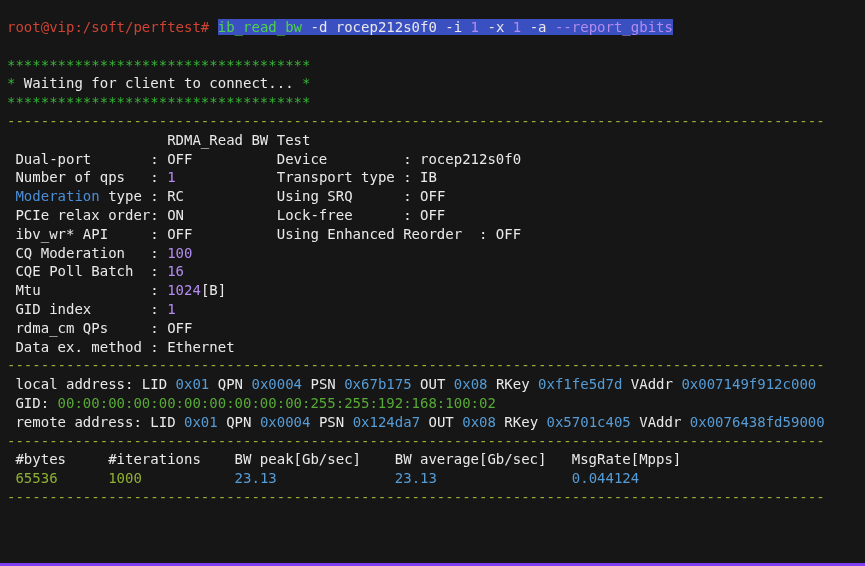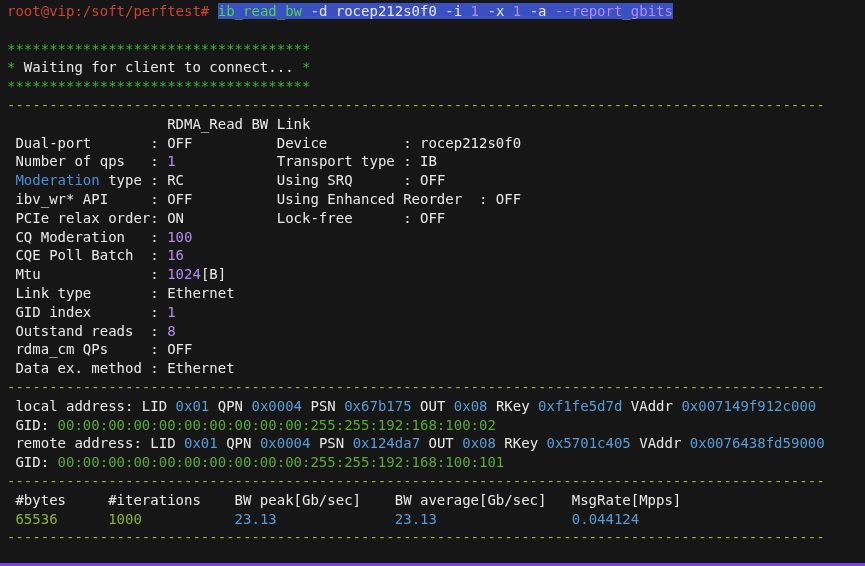--- a/index.html
+++ b/index.html
@@ -6,21 +6,21 @@
     --background:#161616; --foreground:#e9e9e9; --prompt-red:#cd4334;
     --green:#35b435; --command-green:#4fd14f; --separator-olive:#9fae33;
     --purple:#b48cf0; --blue:#4a8fd6; --link-blue:#569cd6; --link-green:#58aa36;
     --value-green:#8fb133; --value-blue:#569cd6; --selection-blue:#3a4fc0;
     --bottom-border-purple:#7e3ff2;
   }
   html,body{margin:0;padding:0;}
   body{width:865px;height:566px;background:var(--background);overflow:hidden;}
   .screen{
     position:relative;width:865px;height:566px;box-sizing:border-box;
-    padding:2px 0 0 7px;
+    padding:18px 0 0 7px;
     font-family:"DejaVu Sans Mono", monospace;
     font-size:14px;
   }
   .line{white-space:pre;height:18.8px;line-height:18.8px;color:var(--foreground);}
   .c-w{color:var(--foreground);}
   .c-r{color:var(--prompt-red);}
   .c-g{color:var(--green);}
   .c-cg{color:var(--command-green);}
   .c-s{color:var(--separator-olive);}
   .c-p{color:var(--purple);}
@@ -36,38 +36,35 @@
 <body>
 
 <div class="screen">
   <div>
       <div class="line"><span class="c-r">root@vip:/soft/perftest#</span><span class="c-w"> </span><span class="c-cg hl">ib_read_bw</span><span class="c-w hl"> -d rocep212s0f0 -i </span><span class="c-p hl">1</span><span class="c-w hl"> -x </span><span class="c-p hl">1</span><span class="c-w hl"> -a </span><span class="c-p hl">--report_gbits</span></div>
       <div class="line"></div>
       <div class="line"><span class="c-g">************************************</span></div>
       <div class="line"><span class="c-g">*</span><span class="c-w"> Waiting for client to connect... </span><span class="c-g">*</span></div>
       <div class="line"><span class="c-g">************************************</span></div>
       <div class="line"><span class="c-s">-------------------------------------------------------------------------------------------------</span></div>
-      <div class="line"><span class="c-w">                   RDMA_Read BW Link</span></div>
+      <div class="line"><span class="c-w">                   RDMA_Read BW Test</span></div>
       <div class="line"><span class="c-w"> Dual-port       : OFF          Device         : rocep212s0f0</span></div>
       <div class="line"><span class="c-w"> Number of qps   : </span><span class="c-p">1</span><span class="c-w">            Transport type : IB</span></div>
       <div class="line"><span class="c-w"> </span><span class="c-b">Moderation</span><span class="c-w"> type : RC           Using SRQ      : OFF</span></div>
+      <div class="line"><span class="c-w"> PCIe relax order: ON           Lock-free      : OFF</span></div>
       <div class="line"><span class="c-w"> ibv_wr* API     : OFF          Using Enhanced Reorder  : OFF</span></div>
-      <div class="line"><span class="c-w"> PCIe relax order: ON           Lock-free      : OFF</span></div>
       <div class="line"><span class="c-w"> CQ Moderation   : </span><span class="c-p">100</span></div>
       <div class="line"><span class="c-w"> CQE Poll Batch  : </span><span class="c-p">16</span></div>
       <div class="line"><span class="c-w"> Mtu             : </span><span class="c-p">1024</span><span class="c-w">[B]</span></div>
-      <div class="line"><span class="c-w"> Link type       : Ethernet</span></div>
       <div class="line"><span class="c-w"> GID index       : </span><span class="c-p">1</span></div>
-      <div class="line"><span class="c-w"> Outstand reads  : </span><span class="c-p">8</span></div>
       <div class="line"><span class="c-w"> rdma_cm QPs     : OFF</span></div>
       <div class="line"><span class="c-w"> Data ex. method : Ethernet</span></div>
       <div class="line"><span class="c-s">-------------------------------------------------------------------------------------------------</span></div>
       <div class="line"><span class="c-w"> local address: LID </span><span class="c-bl">0x01</span><span class="c-w"> QPN </span><span class="c-bl">0x0004</span><span class="c-w"> PSN </span><span class="c-bl">0x67b175</span><span class="c-w"> OUT </span><span class="c-bl">0x08</span><span class="c-w"> RKey </span><span class="c-bl">0xf1fe5d7d</span><span class="c-w"> VAddr </span><span class="c-bl">0x007149f912c000</span></div>
       <div class="line"><span class="c-w"> GID: </span><span class="c-gl">00:00:00:00:00:00:00:00:00:00:255:255:192:168:100:02</span></div>
       <div class="line"><span class="c-w"> remote address: LID </span><span class="c-bl">0x01</span><span class="c-w"> QPN </span><span class="c-bl">0x0004</span><span class="c-w"> PSN </span><span class="c-bl">0x124da7</span><span class="c-w"> OUT </span><span class="c-bl">0x08</span><span class="c-w"> RKey </span><span class="c-bl">0x5701c405</span><span class="c-w"> VAddr </span><span class="c-bl">0x0076438fd59000</span></div>
-      <div class="line"><span class="c-w"> GID: </span><span class="c-gl">00:00:00:00:00:00:00:00:00:00:255:255:192:168:100:101</span></div>
       <div class="line"><span class="c-s">-------------------------------------------------------------------------------------------------</span></div>
       <div class="line"><span class="c-w"> #bytes     #iterations    BW peak[Gb/sec]    BW average[Gb/sec]   MsgRate[Mpps]</span></div>
       <div class="line"><span class="c-w"> </span><span class="c-gv">65536</span><span class="c-w">      </span><span class="c-gv">1000</span><span class="c-w">           </span><span class="c-bv">23.13</span><span class="c-w">              </span><span class="c-bv">23.13</span><span class="c-w">                </span><span class="c-bv">0.044124</span></div>
       <div class="line"><span class="c-s">-------------------------------------------------------------------------------------------------</span></div>
     </div>
   <div class="bottom-bar"></div>
 </div>
 
 </body></html>

